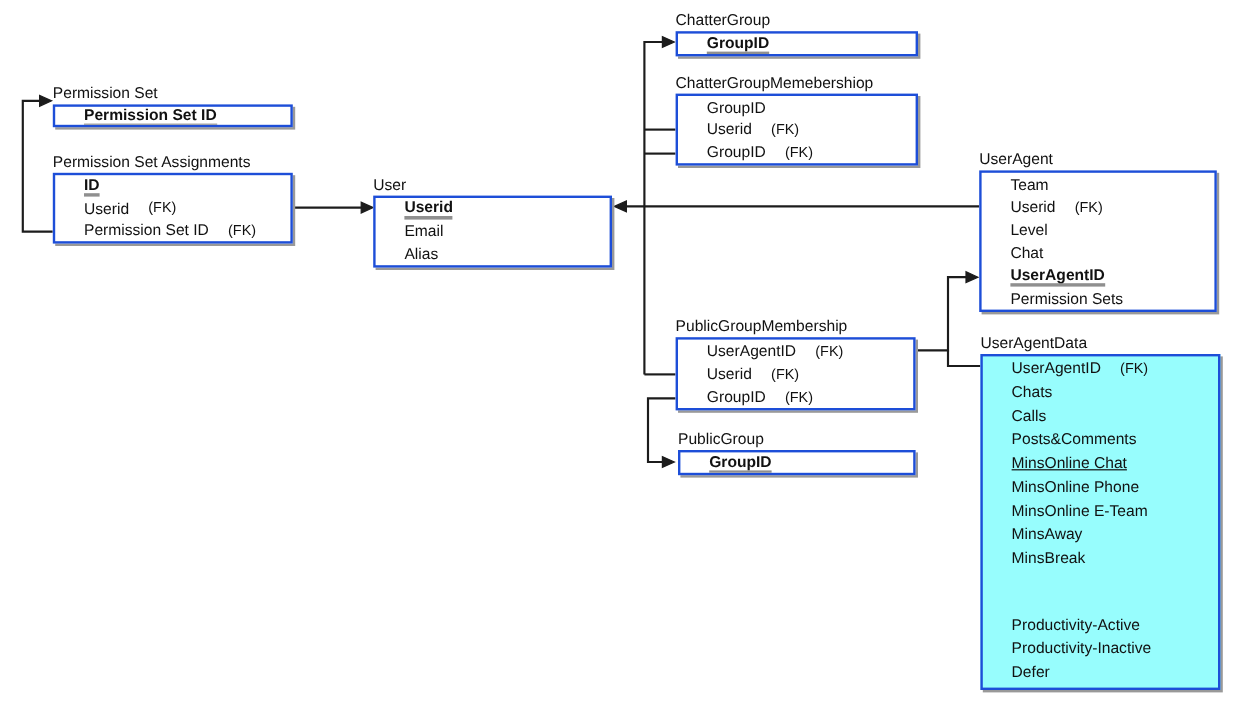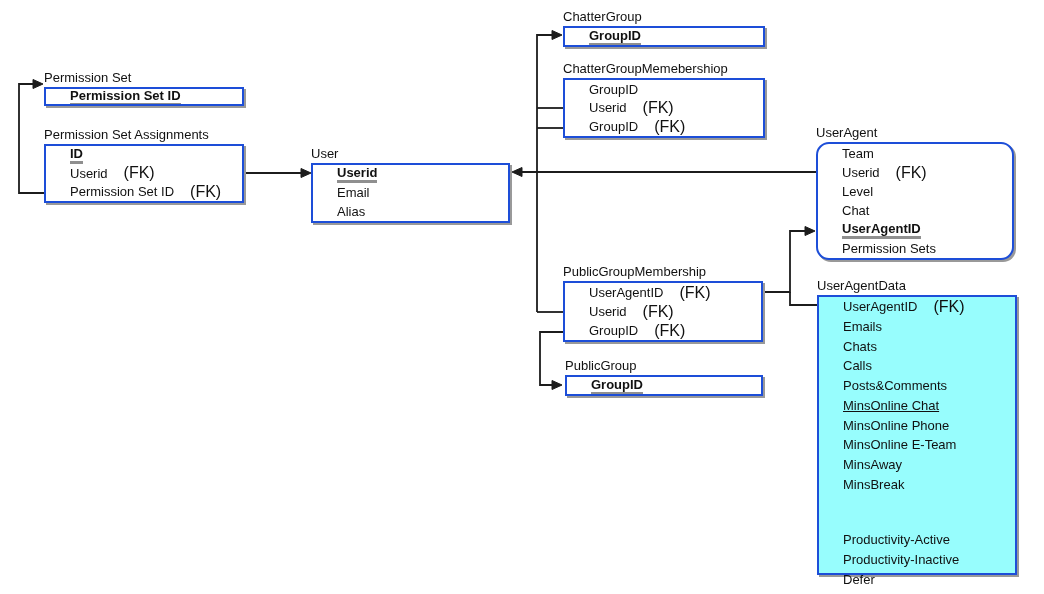--- a/index.html
+++ b/index.html
@@ -55,21 +55,21 @@
     font-size: 13px;
     color: #111111;
     white-space: nowrap;
     overflow: hidden;
   }
   .row-label.key {
     font-weight: bold;
     border-bottom: 3px solid #8f8f8f;
   }
   .fk {
-    font-size: 16px;
+    font-size: 12px;
     margin-left: 16px;
     color: #111111;
   }
 </style>
 </head>
 <body>
 
 <div id="canvas">
   <svg id="connector-svg" viewBox="0 0 1044 594" xmlns="http://www.w3.org/2000/svg">
       <path d="M244,173 L302,173"></path>
@@ -157,21 +157,21 @@
           <span class="fk">(FK)</span>
         </div>
       </div>
       <div class="entity-title" style="left: 565px; top: 358px; width: 198px;">PublicGroup</div>
       <div class="entity-box" style="left: 565px; top: 375px; width: 198px; height: 21px; background: rgb(255, 255, 255);">
         <div class="entity-row" style="height: 17px;">
           <span class="row-label key">GroupID</span>
         </div>
       </div>
       <div class="entity-title" style="left: 816px; top: 125px; width: 198px;">UserAgent</div>
-      <div class="entity-box" style="left: 816px; top: 142px; width: 198px; height: 118px; background: rgb(255, 255, 255); border-radius: 13px;">
+      <div class="entity-box" style="left: 816px; top: 142px; width: 198px; height: 118px; background: rgb(255, 255, 255);">
         <div class="entity-row" style="height: 19px;">
           <span class="row-label">Team</span>
         </div>
         <div class="entity-row" style="height: 19px;">
           <span class="row-label">Userid</span>
           <span class="fk">(FK)</span>
         </div>
         <div class="entity-row" style="height: 19px;">
           <span class="row-label">Level</span>
         </div>
@@ -183,23 +183,20 @@
         </div>
         <div class="entity-row" style="height: 19px;">
           <span class="row-label">Permission Sets</span>
         </div>
       </div>
       <div class="entity-title" style="left: 817px; top: 278px; width: 200px;">UserAgentData</div>
       <div class="entity-box" style="left: 817px; top: 295px; width: 200px; height: 280px; background: rgb(151, 253, 253);">
         <div class="entity-row" style="height: 19.7143px;">
           <span class="row-label">UserAgentID</span>
           <span class="fk">(FK)</span>
-        </div>
-        <div class="entity-row" style="height: 19.7143px;">
-          <span class="row-label">Emails</span>
         </div>
         <div class="entity-row" style="height: 19.7143px;">
           <span class="row-label">Chats</span>
         </div>
         <div class="entity-row" style="height: 19.7143px;">
           <span class="row-label">Calls</span>
         </div>
         <div class="entity-row" style="height: 19.7143px;">
           <span class="row-label">Posts&amp;Comments</span>
         </div>

